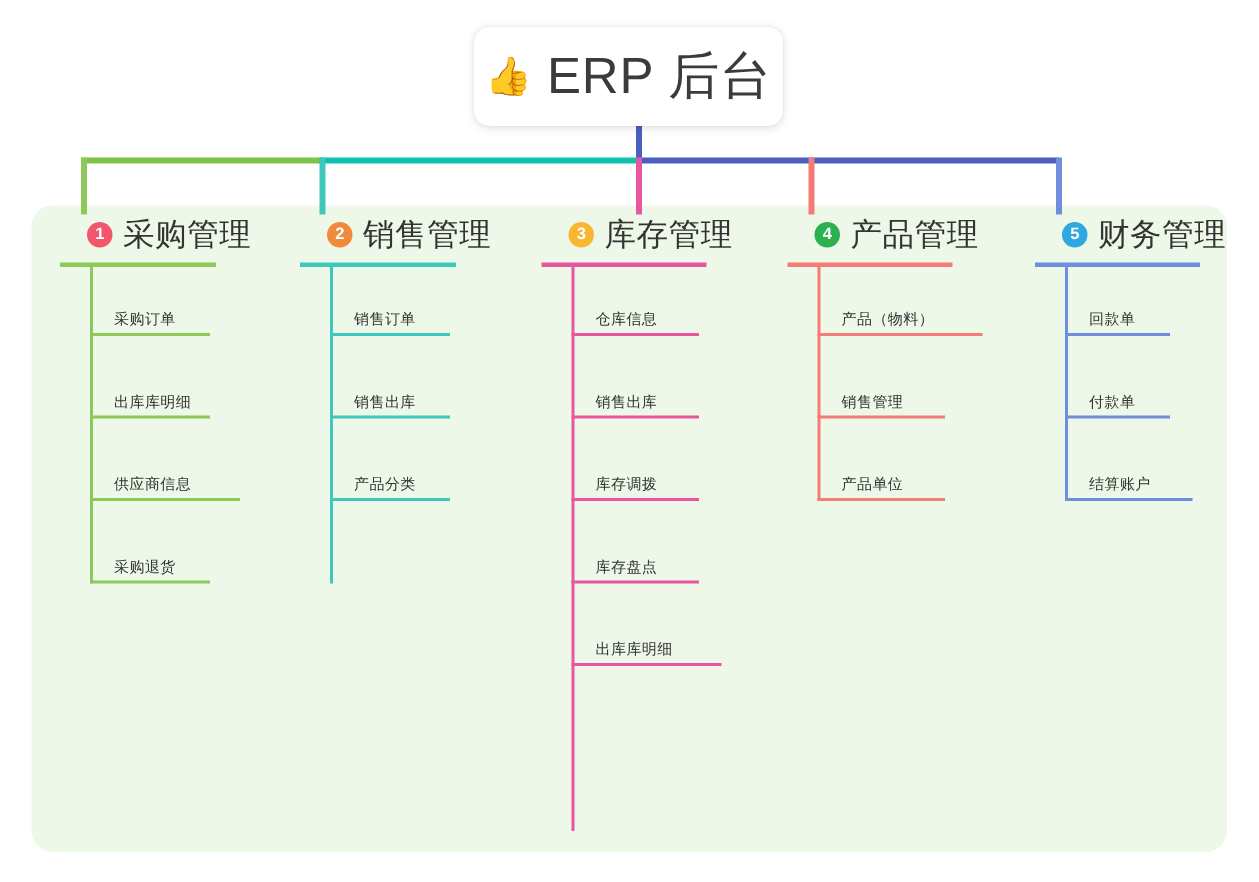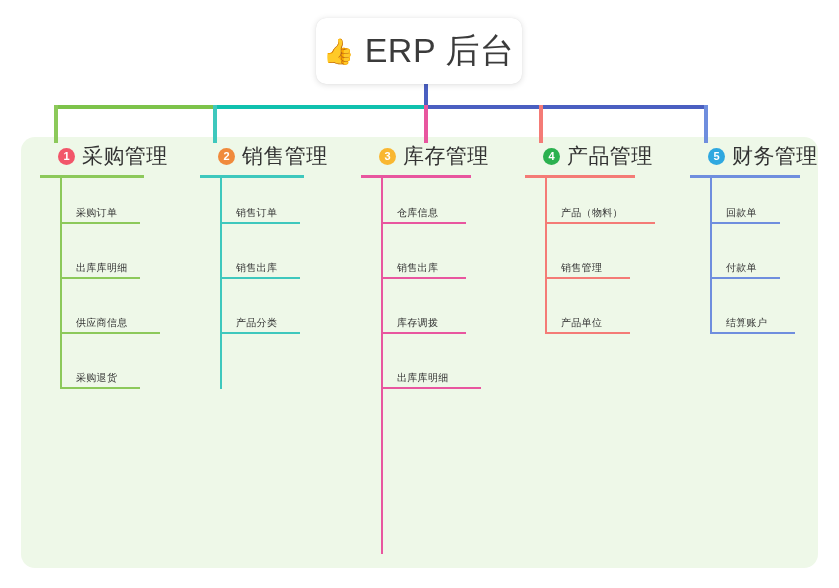--- a/index.html
+++ b/index.html
@@ -229,20 +229,24 @@
         </div>
         <div class="leaf">
           <span class="leaf-label">销售出库</span>
           <div class="leaf-rule" style="width: 85px; background: rgb(232, 86, 159);"></div>
         </div>
         <div class="leaf">
           <span class="leaf-label">库存调拨</span>
           <div class="leaf-rule" style="width: 85px; background: rgb(232, 86, 159);"></div>
         </div>
         <div class="leaf">
+          <span class="leaf-label">库存盘点</span>
+          <div class="leaf-rule" style="width: 85px; background: rgb(232, 86, 159);"></div>
+        </div>
+        <div class="leaf">
           <span class="leaf-label">出库库明细</span>
           <div class="leaf-rule" style="width: 100px; background: rgb(232, 86, 159);"></div>
         </div>
       </div>
     </div>
     <div class="column" style="left: 525px;">
       <div class="col-head">
         <span class="badge" style="background: rgb(43, 177, 79);">4</span>
         <span class="col-title">产品管理</span>
       </div>

